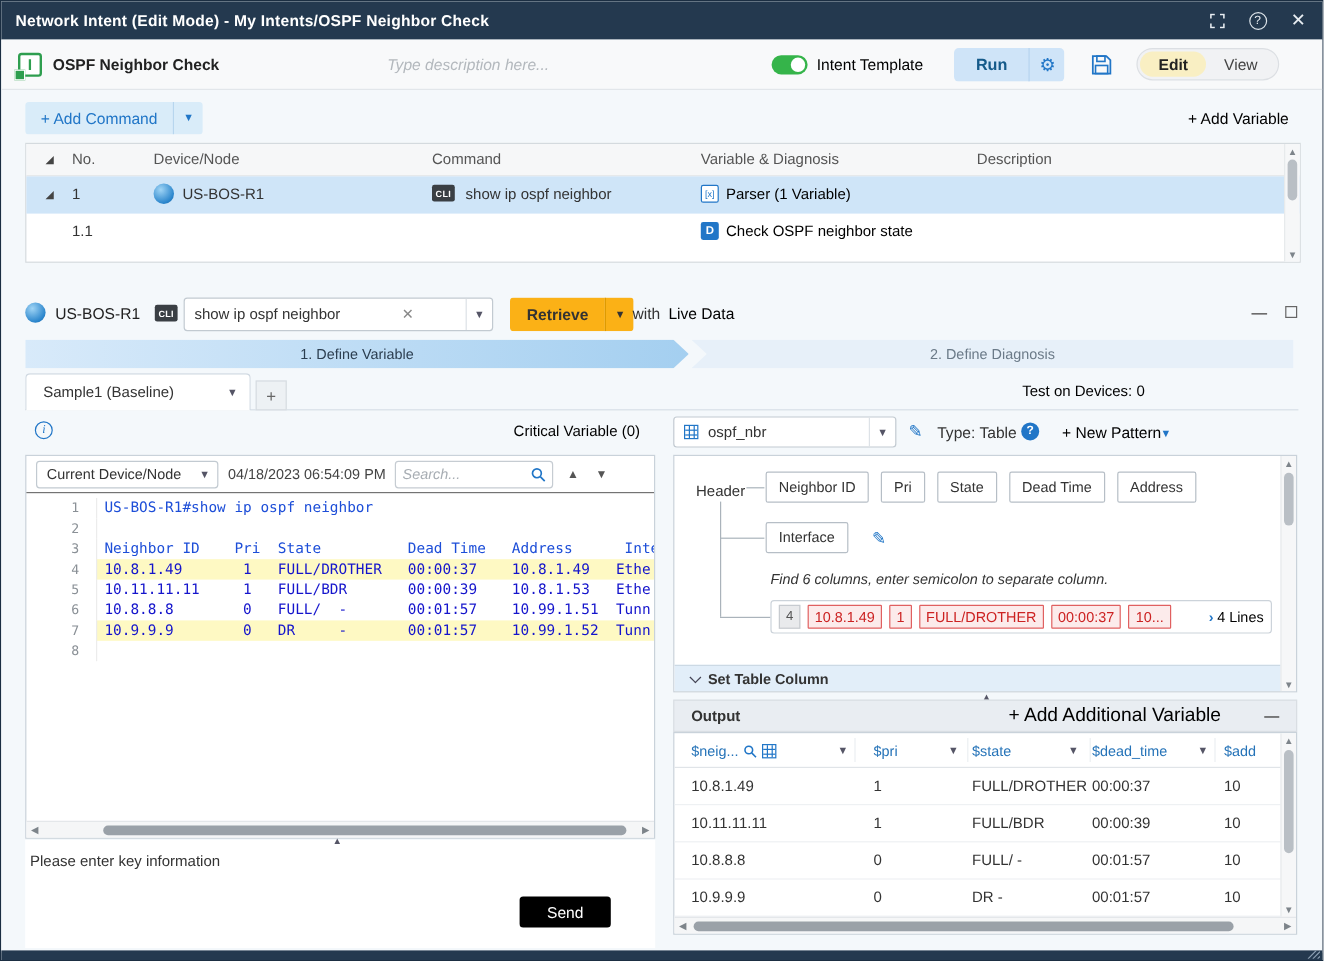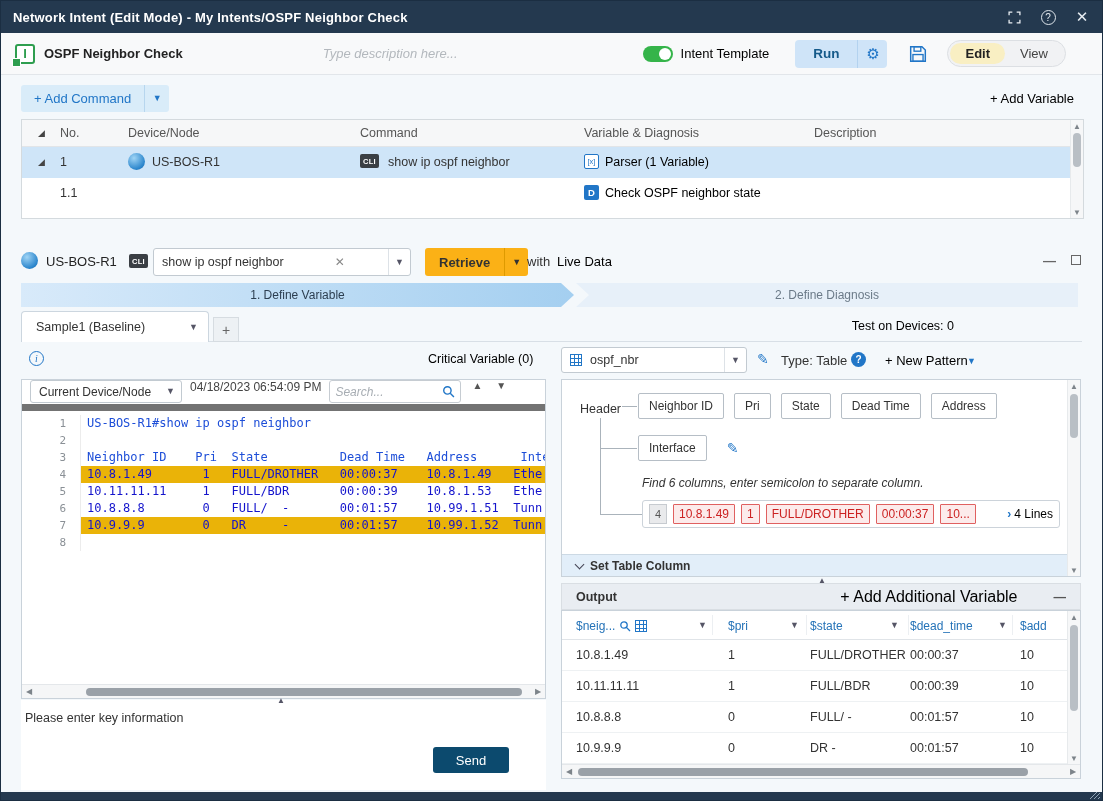--- a/index.html
+++ b/index.html
@@ -76,37 +76,37 @@
 .step{position:absolute;top:0;height:24px;display:flex;align-items:center;justify-content:center;font-size:12px}
 .step1{clip-path:polygon(0 0,calc(100% - 13px) 0,100% 50%,calc(100% - 13px) 100%,0 100%);background:linear-gradient(90deg,#d8eafa,#a4cff0);color:#2c3e50}
 .step2{clip-path:polygon(0 0,100% 0,100% 100%,0 100%,13px 50%);background:#e7f0f9;color:#6b7a88}
 
 
 .tab{position:absolute;left:0;top:0;width:188px;height:31px;background:#fff;border:1px solid #ccd6df;border-bottom:none;border-radius:4px 4px 0 0;display:flex;align-items:center;padding:0 10px 0 14px;font-size:12.5px;color:#333;z-index:2}
 .plus-tab{position:absolute;left:192px;top:6px;width:26px;height:25px;background:#edf1f4;border:1px solid #d6dce1;display:flex;align-items:center;justify-content:center;color:#666;font-size:14px}
 
 
 .panel{background:#fff;border:1px solid #c9d2da}
-.ctrl-row{height:31px;border-bottom:7px solid #737373;display:flex;padding:0 8px;gap:8px}
+.ctrl-row{height:31px;border-bottom:1px solid #737373;display:flex;align-items:center;padding:0 8px;gap:8px}
 .searchbox{display:flex;align-items:center;background:#fff;border:1px solid #c6ccd2;border-radius:3px;height:23px;width:132px;padding:0 5px}
 .searchbox input{border:0;flex:1;min-width:0;font-size:12px;font-style:italic;color:#555;font-family:"Liberation Sans",sans-serif;background:transparent}
 .searchbox input::placeholder{color:#a7adb3;font-style:italic}
 .findbtn{color:#555;font-size:10px;padding:0 3px}
 
 
 .code{position:relative;font-family:"DejaVu Sans Mono",monospace;font-size:12px;line-height:17px;padding-top:4px;height:260px;overflow:hidden}
 .cl{display:flex;height:17px}
 .ln{width:58px;padding-right:14px;text-align:right;color:#8a9096;font-size:11px;flex:none}
 .ct{flex:1;white-space:pre;border-left:1px solid #ececec;padding-left:6px;color:#1d4ed8;overflow:hidden}
 .cl.blue .ct{color:#1414cc}
-.cl.hl .ct{background:#eab308}
+.cl.hl .ct{background:#fef9c3}
 
 .splitter{width:30px;height:10px;display:flex;align-items:center;justify-content:center;color:#556;font-size:8px}
 
-.send-btn{width:76px;height:26px;background:#0c4a6e;border-radius:3px;color:#fff;font-size:13px;display:flex;align-items:center;justify-content:center}
+.send-btn{width:76px;height:26px;background:#000000;border-radius:3px;color:#fff;font-size:13px;display:flex;align-items:center;justify-content:center}
 
 
 .chip{display:inline-flex;align-items:center;background:#fff;border:1px solid #b6bec6;border-radius:2px;padding:5px 10px;font-size:12px;color:#333}
 .rchip{display:inline-flex;align-items:center;background:#fcebeb;border:1px solid #e06060;border-radius:1px;padding:2px 5px;font-size:12px;color:#cc2222;white-space:nowrap}
 .pline{position:absolute;background:#aab3bb}
 .pencil{color:#2176c7;font-size:14px}
 .grid-ico{width:12px;height:12px;border:1px solid #2176c7;position:relative;flex:none}
 .grid-ico::before{content:"";position:absolute;left:0;right:0;top:3px;height:1px;background:#2176c7;box-shadow:0 4px 0 #2176c7}
 .grid-ico::after{content:"";position:absolute;top:0;bottom:0;left:3px;width:1px;background:#2176c7;box-shadow:4px 0 0 #2176c7}
 .qmark{width:15px;height:15px;border-radius:50%;background:#2176c7;color:#fff;font-size:10px;font-weight:bold;display:flex;align-items:center;justify-content:center}

